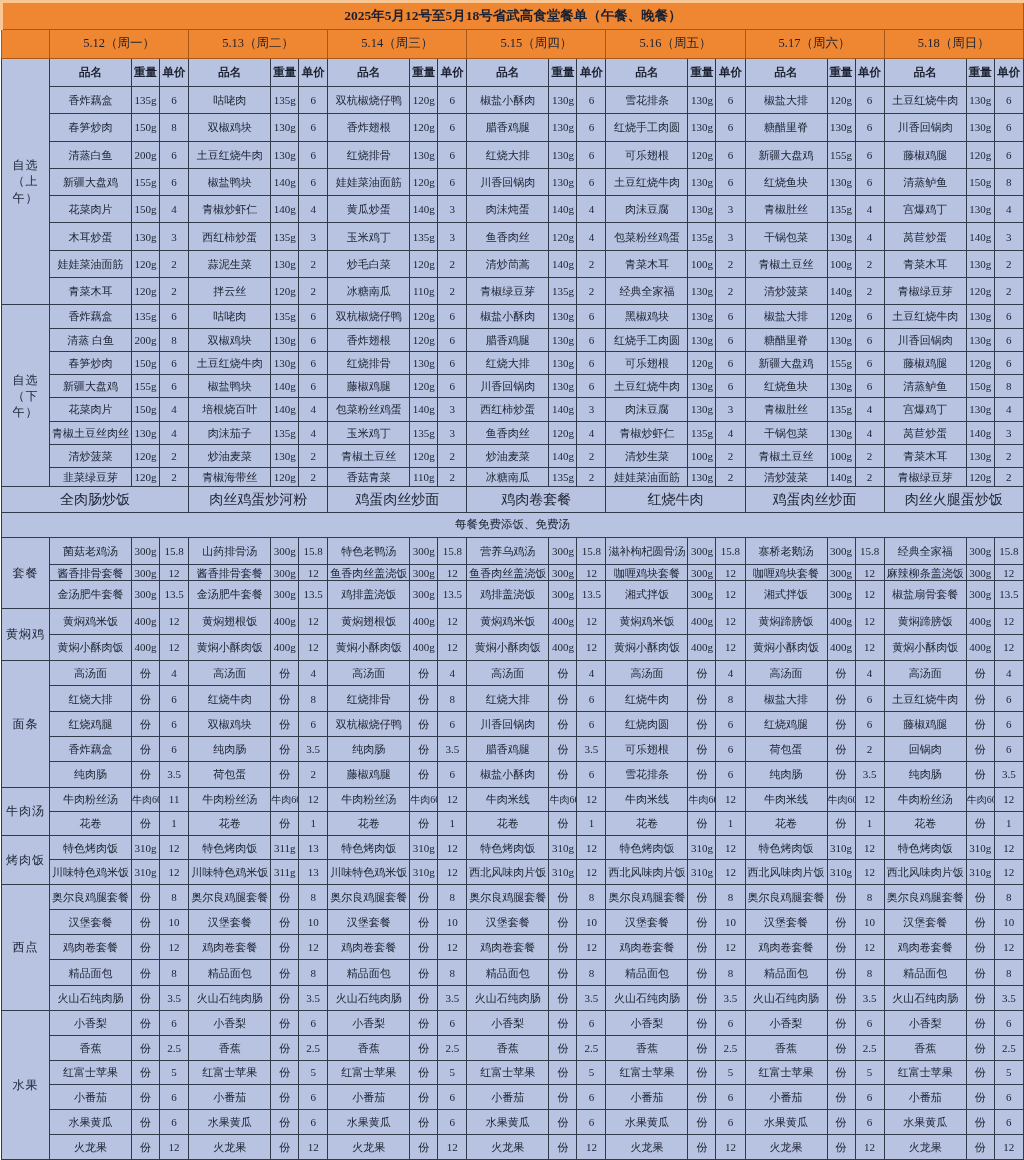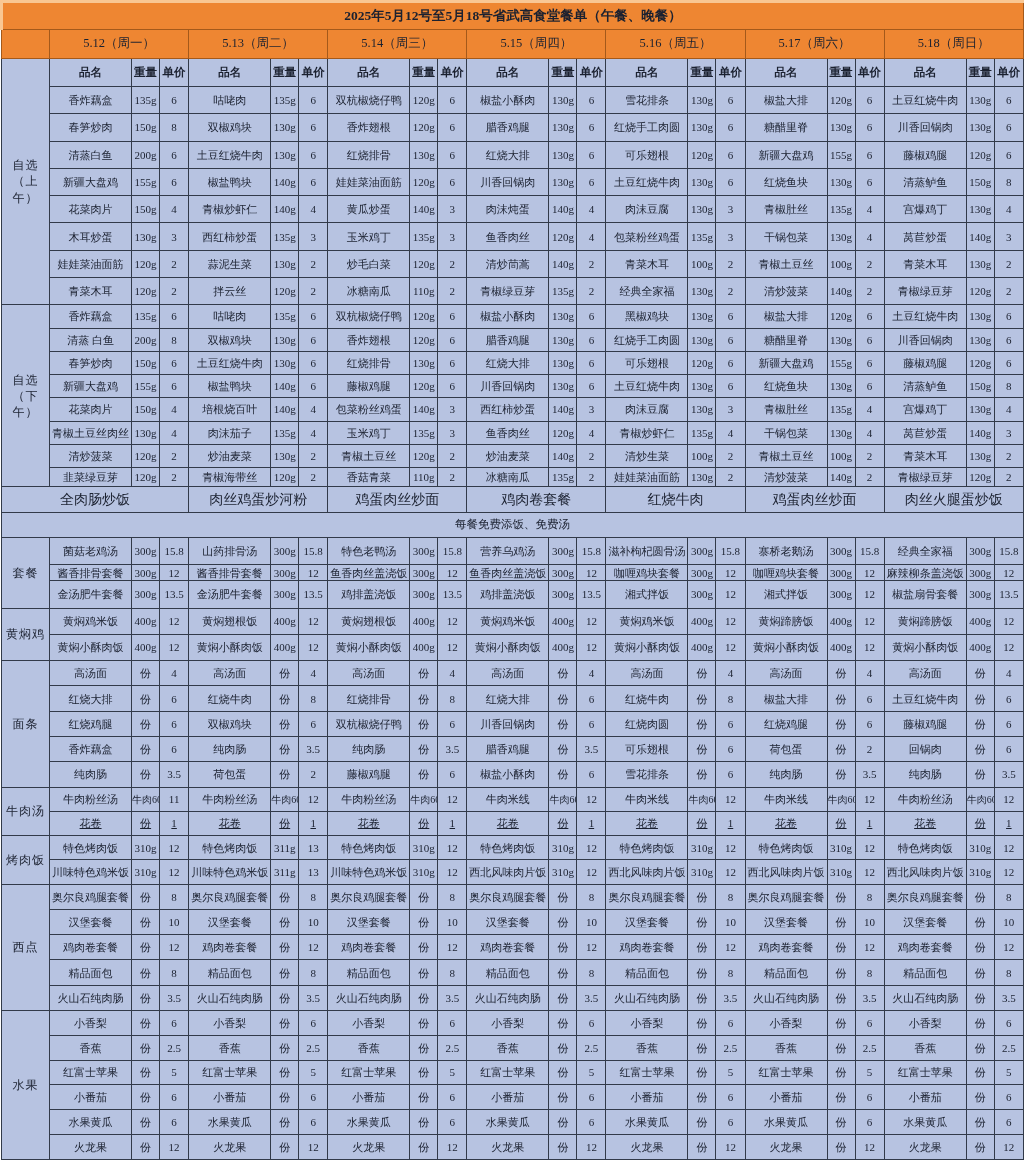--- a/index.html
+++ b/index.html
@@ -726,21 +726,21 @@
         <td class="dish">牛肉米线</td>
         <td class="num" style="font-size: 10px;">牛肉60</td>
         <td class="num">12</td>
         <td class="dish">牛肉米线</td>
         <td class="num" style="font-size: 10px;">牛肉60</td>
         <td class="num">12</td>
         <td class="dish">牛肉粉丝汤</td>
         <td class="num" style="font-size: 10px;">牛肉60</td>
         <td class="num">12</td>
       </tr>
-      <tr style="height: 24px; text-decoration: underline;">
+      <tr style="height: 24px;">
         <td class="dish">花卷</td>
         <td class="num">份</td>
         <td class="num">1</td>
         <td class="dish">花卷</td>
         <td class="num">份</td>
         <td class="num">1</td>
         <td class="dish">花卷</td>
         <td class="num">份</td>
         <td class="num">1</td>
         <td class="dish">花卷</td>

